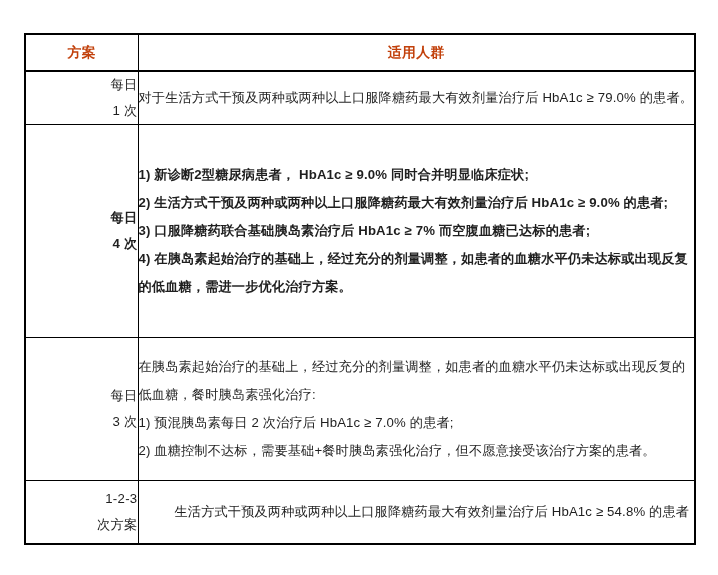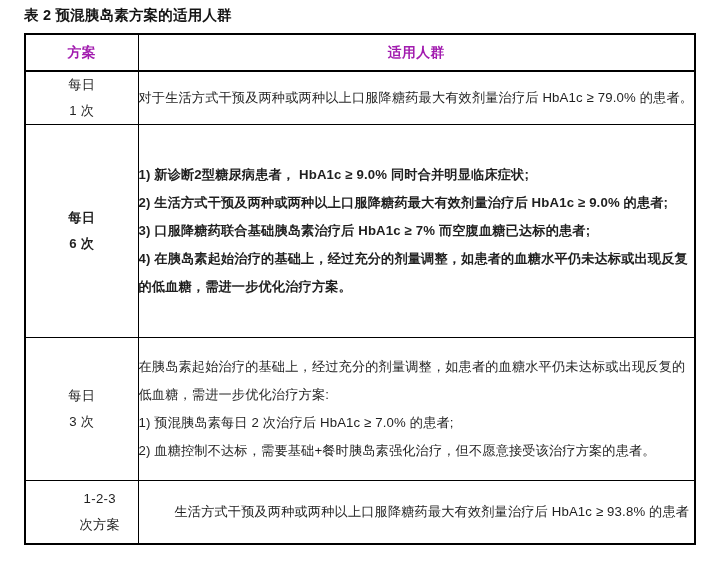--- a/index.html
+++ b/index.html
@@ -69,34 +69,35 @@
   table.data-table thead th.th-pop { border-right: none; text-align: center; }
   table.data-table tbody tr:last-child td { border-bottom: none; padding-left: 36px; }
   table.data-table tbody td.cell-scheme { border-left: none; }
   table.data-table tbody td.cell-pop { border-right: none; }
 
   thead th {
     height: 35px;
     font-weight: bold;
     font-size: 13.8px;
     text-align: center;
-    color: #a21caf;
+    color: #c2410c;
     letter-spacing: 0.5px;
   }
 
   td.cell-scheme {
     text-align: center;
     line-height: 26px;
     padding: 7px 4px;
     color: #1f1f1f;
     letter-spacing: 0.3px;
   }
   td.cell-scheme .scheme-line {
     display: block;
     white-space: nowrap;
+    text-align: right;
   }
 
   td.cell-pop {
     text-align: left;
     padding: 7px 12px 7px 12px;
     line-height: 28px;
     color: #1f1f1f;
   }
   td.cell-pop p {
     margin: 0;
@@ -109,21 +110,20 @@
   tr.row-1 td { height: 51px; }
   tr.row-2 td { height: 212px; font-weight: bold; }
   tr.row-3 td { height: 142px; }
   tr.row-4 td { height: 62px; }
 </style>
 </head>
 <body>
 
 <div class="page">
 
-  <div class="table-caption">表 2 预混胰岛素方案的适用人群</div>
 
   <div class="table-wrap">
     <table class="data-table">
       <colgroup>
         <col class="col-scheme">
         <col class="col-pop">
       </colgroup>
       <thead>
         <tr>
           <th class="th-scheme">方案</th>
@@ -138,49 +138,49 @@
             <span class="scheme-line">1 次</span>
           </td>
           <td class="cell-pop">
             <p>对于生活方式干预及两种或两种以上口服降糖药最大有效剂量治疗后 HbA1c ≥ 79.0% 的患者。</p>
           </td>
         </tr>
 
         <tr class="row-2">
           <td class="cell-scheme">
             <span class="scheme-line">每日</span>
-            <span class="scheme-line">6 次</span>
+            <span class="scheme-line">4 次</span>
           </td>
           <td class="cell-pop">
             <p>1) 新诊断2型糖尿病患者，  HbA1c ≥ 9.0% 同时合并明显临床症状;</p>
             <p>2) 生活方式干预及两种或两种以上口服降糖药最大有效剂量治疗后 HbA1c ≥ 9.0% 的患者;</p>
             <p>3) 口服降糖药联合基础胰岛素治疗后 HbA1c ≥ 7% 而空腹血糖已达标的患者;</p>
             <p>4) 在胰岛素起始治疗的基础上，经过充分的剂量调整，如患者的血糖水平仍未达标或出现反复的低血糖，需进一步优化治疗方案。</p>
           </td>
         </tr>
 
         <tr class="row-3">
           <td class="cell-scheme">
             <span class="scheme-line">每日</span>
             <span class="scheme-line">3 次</span>
           </td>
           <td class="cell-pop">
-            <p>在胰岛素起始治疗的基础上，经过充分的剂量调整，如患者的血糖水平仍未达标或出现反复的低血糖，需进一步优化治疗方案:</p>
+            <p>在胰岛素起始治疗的基础上，经过充分的剂量调整，如患者的血糖水平仍未达标或出现反复的低血糖，餐时胰岛素强化治疗:</p>
             <p>1) 预混胰岛素每日 2 次治疗后 HbA1c ≥ 7.0% 的患者;</p>
             <p>2) 血糖控制不达标，需要基础+餐时胰岛素强化治疗，但不愿意接受该治疗方案的患者。</p>
           </td>
         </tr>
 
         <tr class="row-4">
           <td class="cell-scheme">
             <span class="scheme-line">1-2-3</span>
             <span class="scheme-line">次方案</span>
           </td>
           <td class="cell-pop">
-            <p>生活方式干预及两种或两种以上口服降糖药最大有效剂量治疗后 HbA1c ≥ 93.8% 的患者</p>
+            <p>生活方式干预及两种或两种以上口服降糖药最大有效剂量治疗后 HbA1c ≥ 54.8% 的患者</p>
           </td>
         </tr>
 
       </tbody>
     </table>
   </div>
 
 </div>
 
 </body></html>

